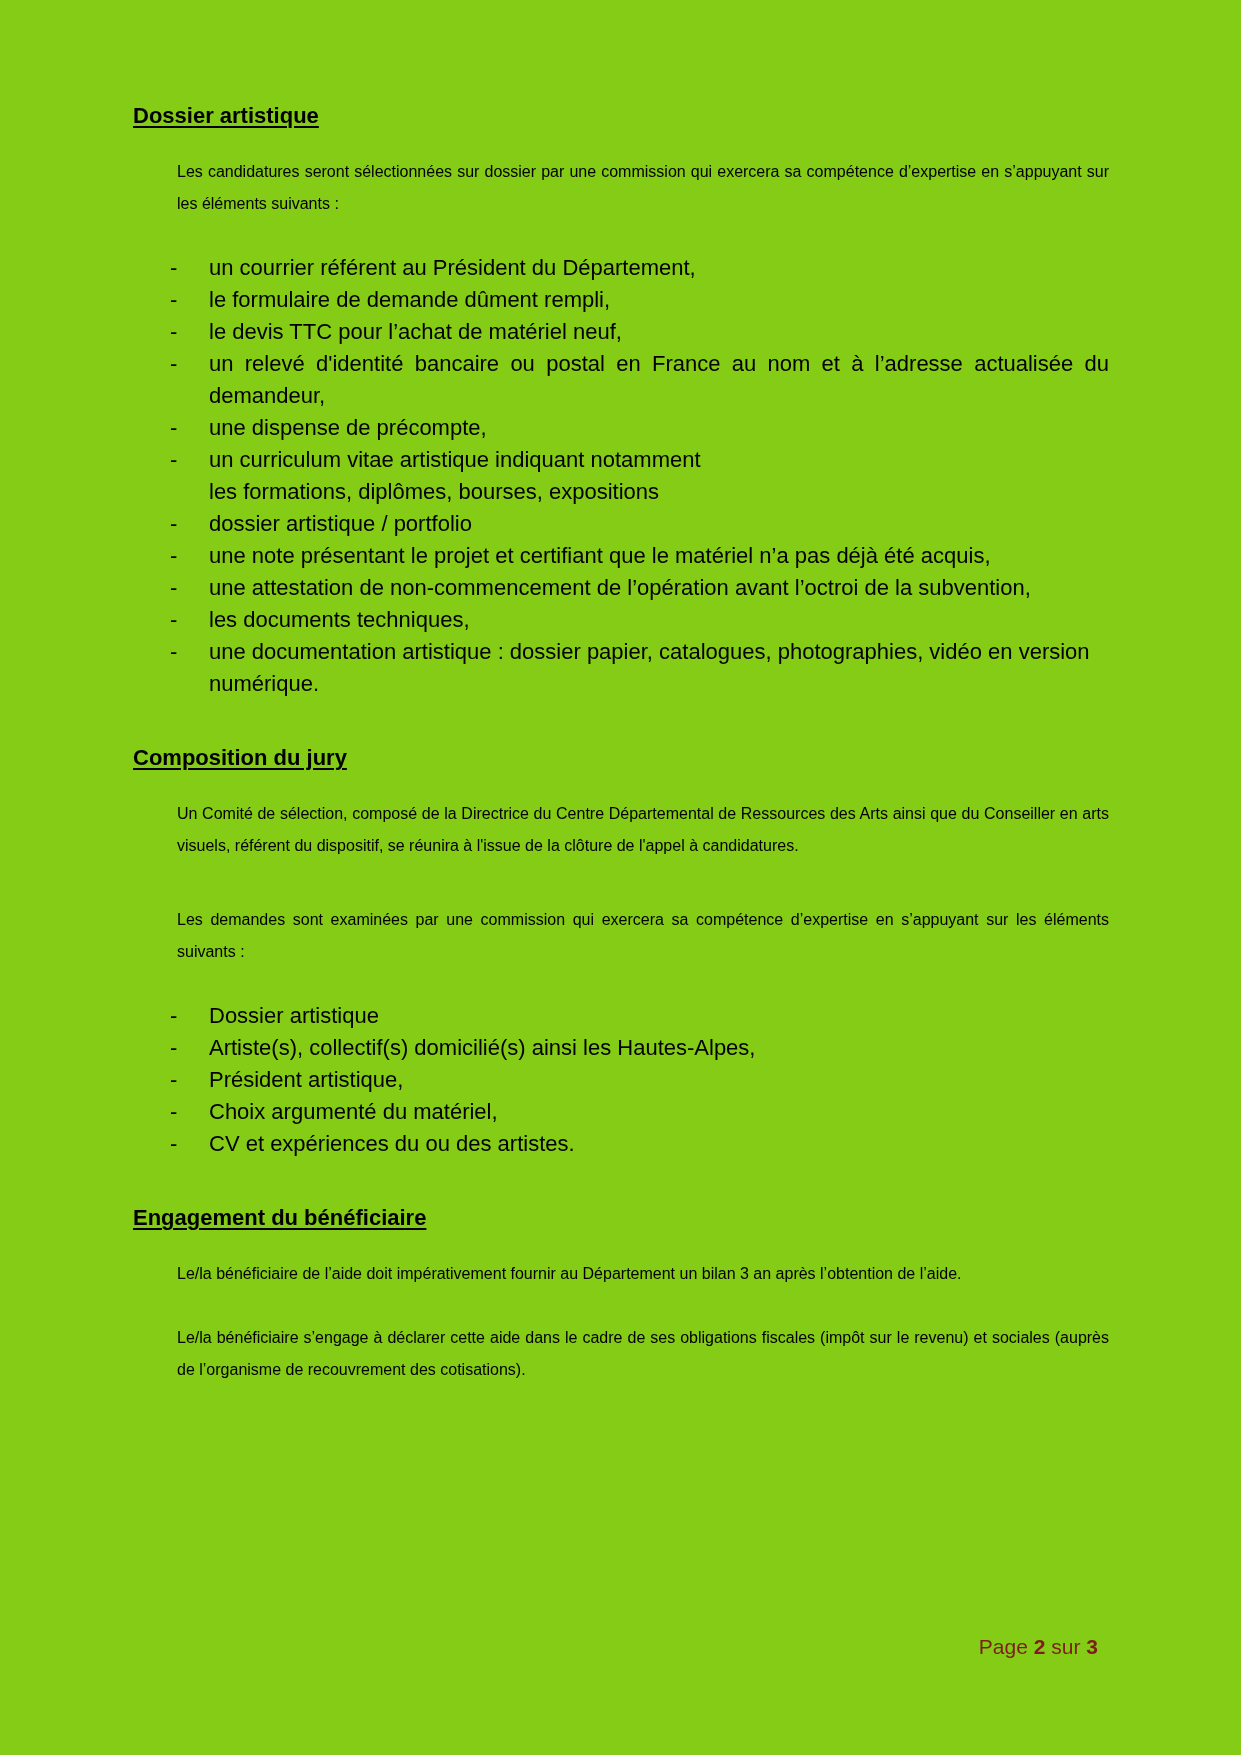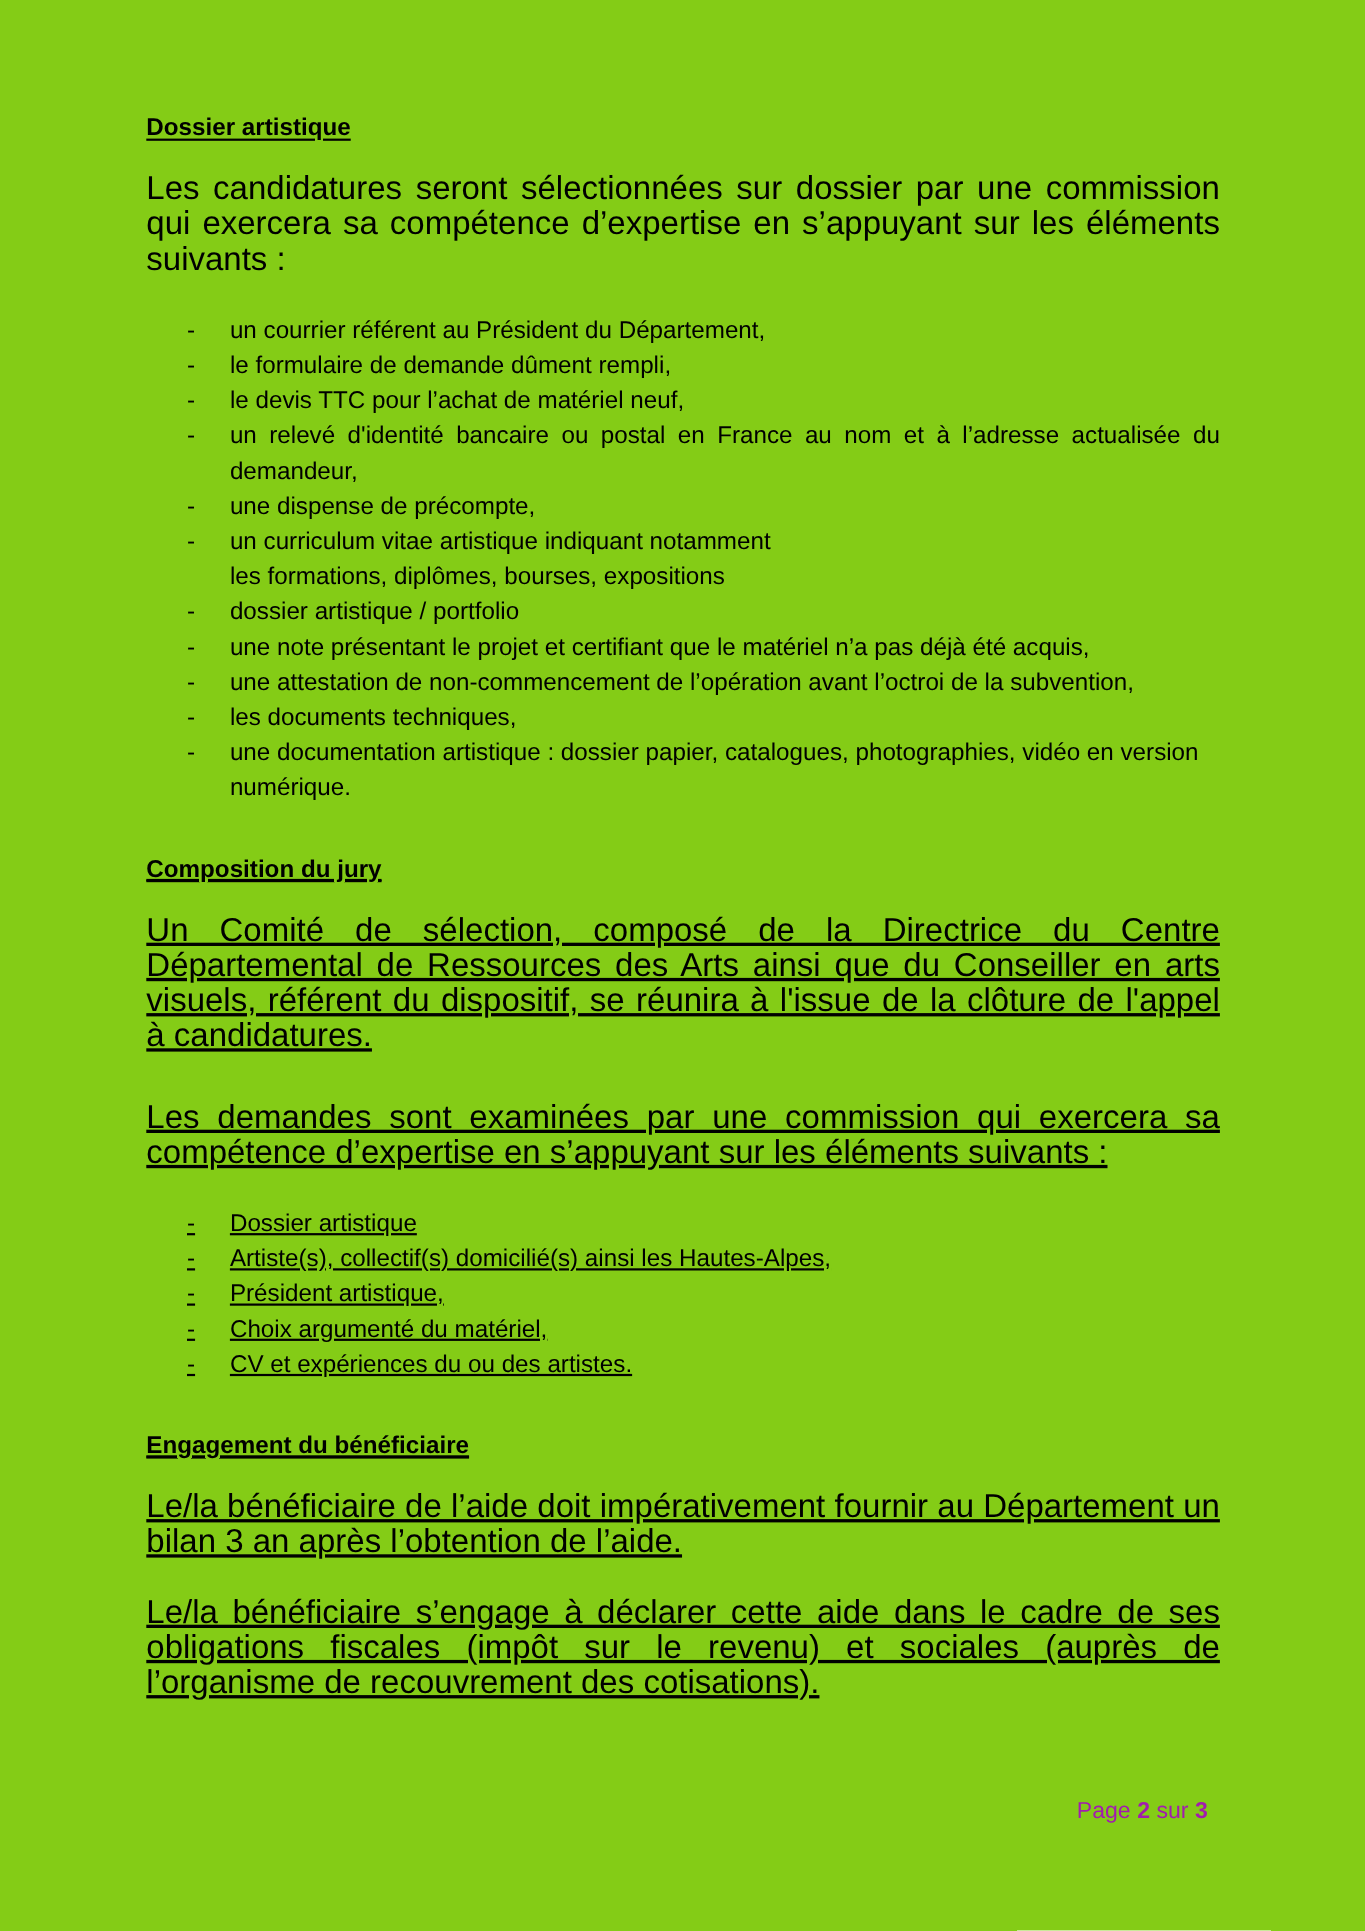--- a/index.html
+++ b/index.html
@@ -12,34 +12,35 @@
     color: #000000;
     overflow: hidden;
   }
   .page {
     position: absolute;
     inset: 0;
     padding: 100px 132px 0 133px;
     background: #84cc16;
   }
   .sec { margin: 0; }
-  .sec + .sec { margin-top: 42px; text-decoration: underline; }
+  .sec + .sec { margin-top: 42px; }
   .heading {
     font-size: 22px;
     line-height: 32px;
     font-weight: 700;
     text-decoration: underline;
     text-decoration-thickness: 2px;
     text-underline-offset: 3px;
     margin-bottom: 24px;
   }
   .para {
-    font-size: 30px;
+    font-size: 16px;
     line-height: 32px;
     margin-bottom: 32px;
+    margin-left: 44px;
   }
   .para:last-child { margin-bottom: 0; }
   .justify { text-align: justify; }
   .list {
     list-style: none;
     padding-left: 37px;
     margin-bottom: 0;
   }
   .item {
     display: flex;
@@ -51,21 +52,21 @@
     width: 39px;
   }
   .txt { flex: 1 1 auto; }
   .preline { white-space: pre-line; }
   .footer {
     position: absolute;
     right: 143px;
     bottom: 95px;
     font-size: 21px;
     line-height: 26px;
-    color: #a21caf;
+    color: #7f1d1d;
   }
   .footer .num { font-weight: 700; }
 </style>
 </head>
 <body>
 
 <main class="page">
 
   <section class="sec">
     <h2 class="heading">Dossier artistique</h2>

